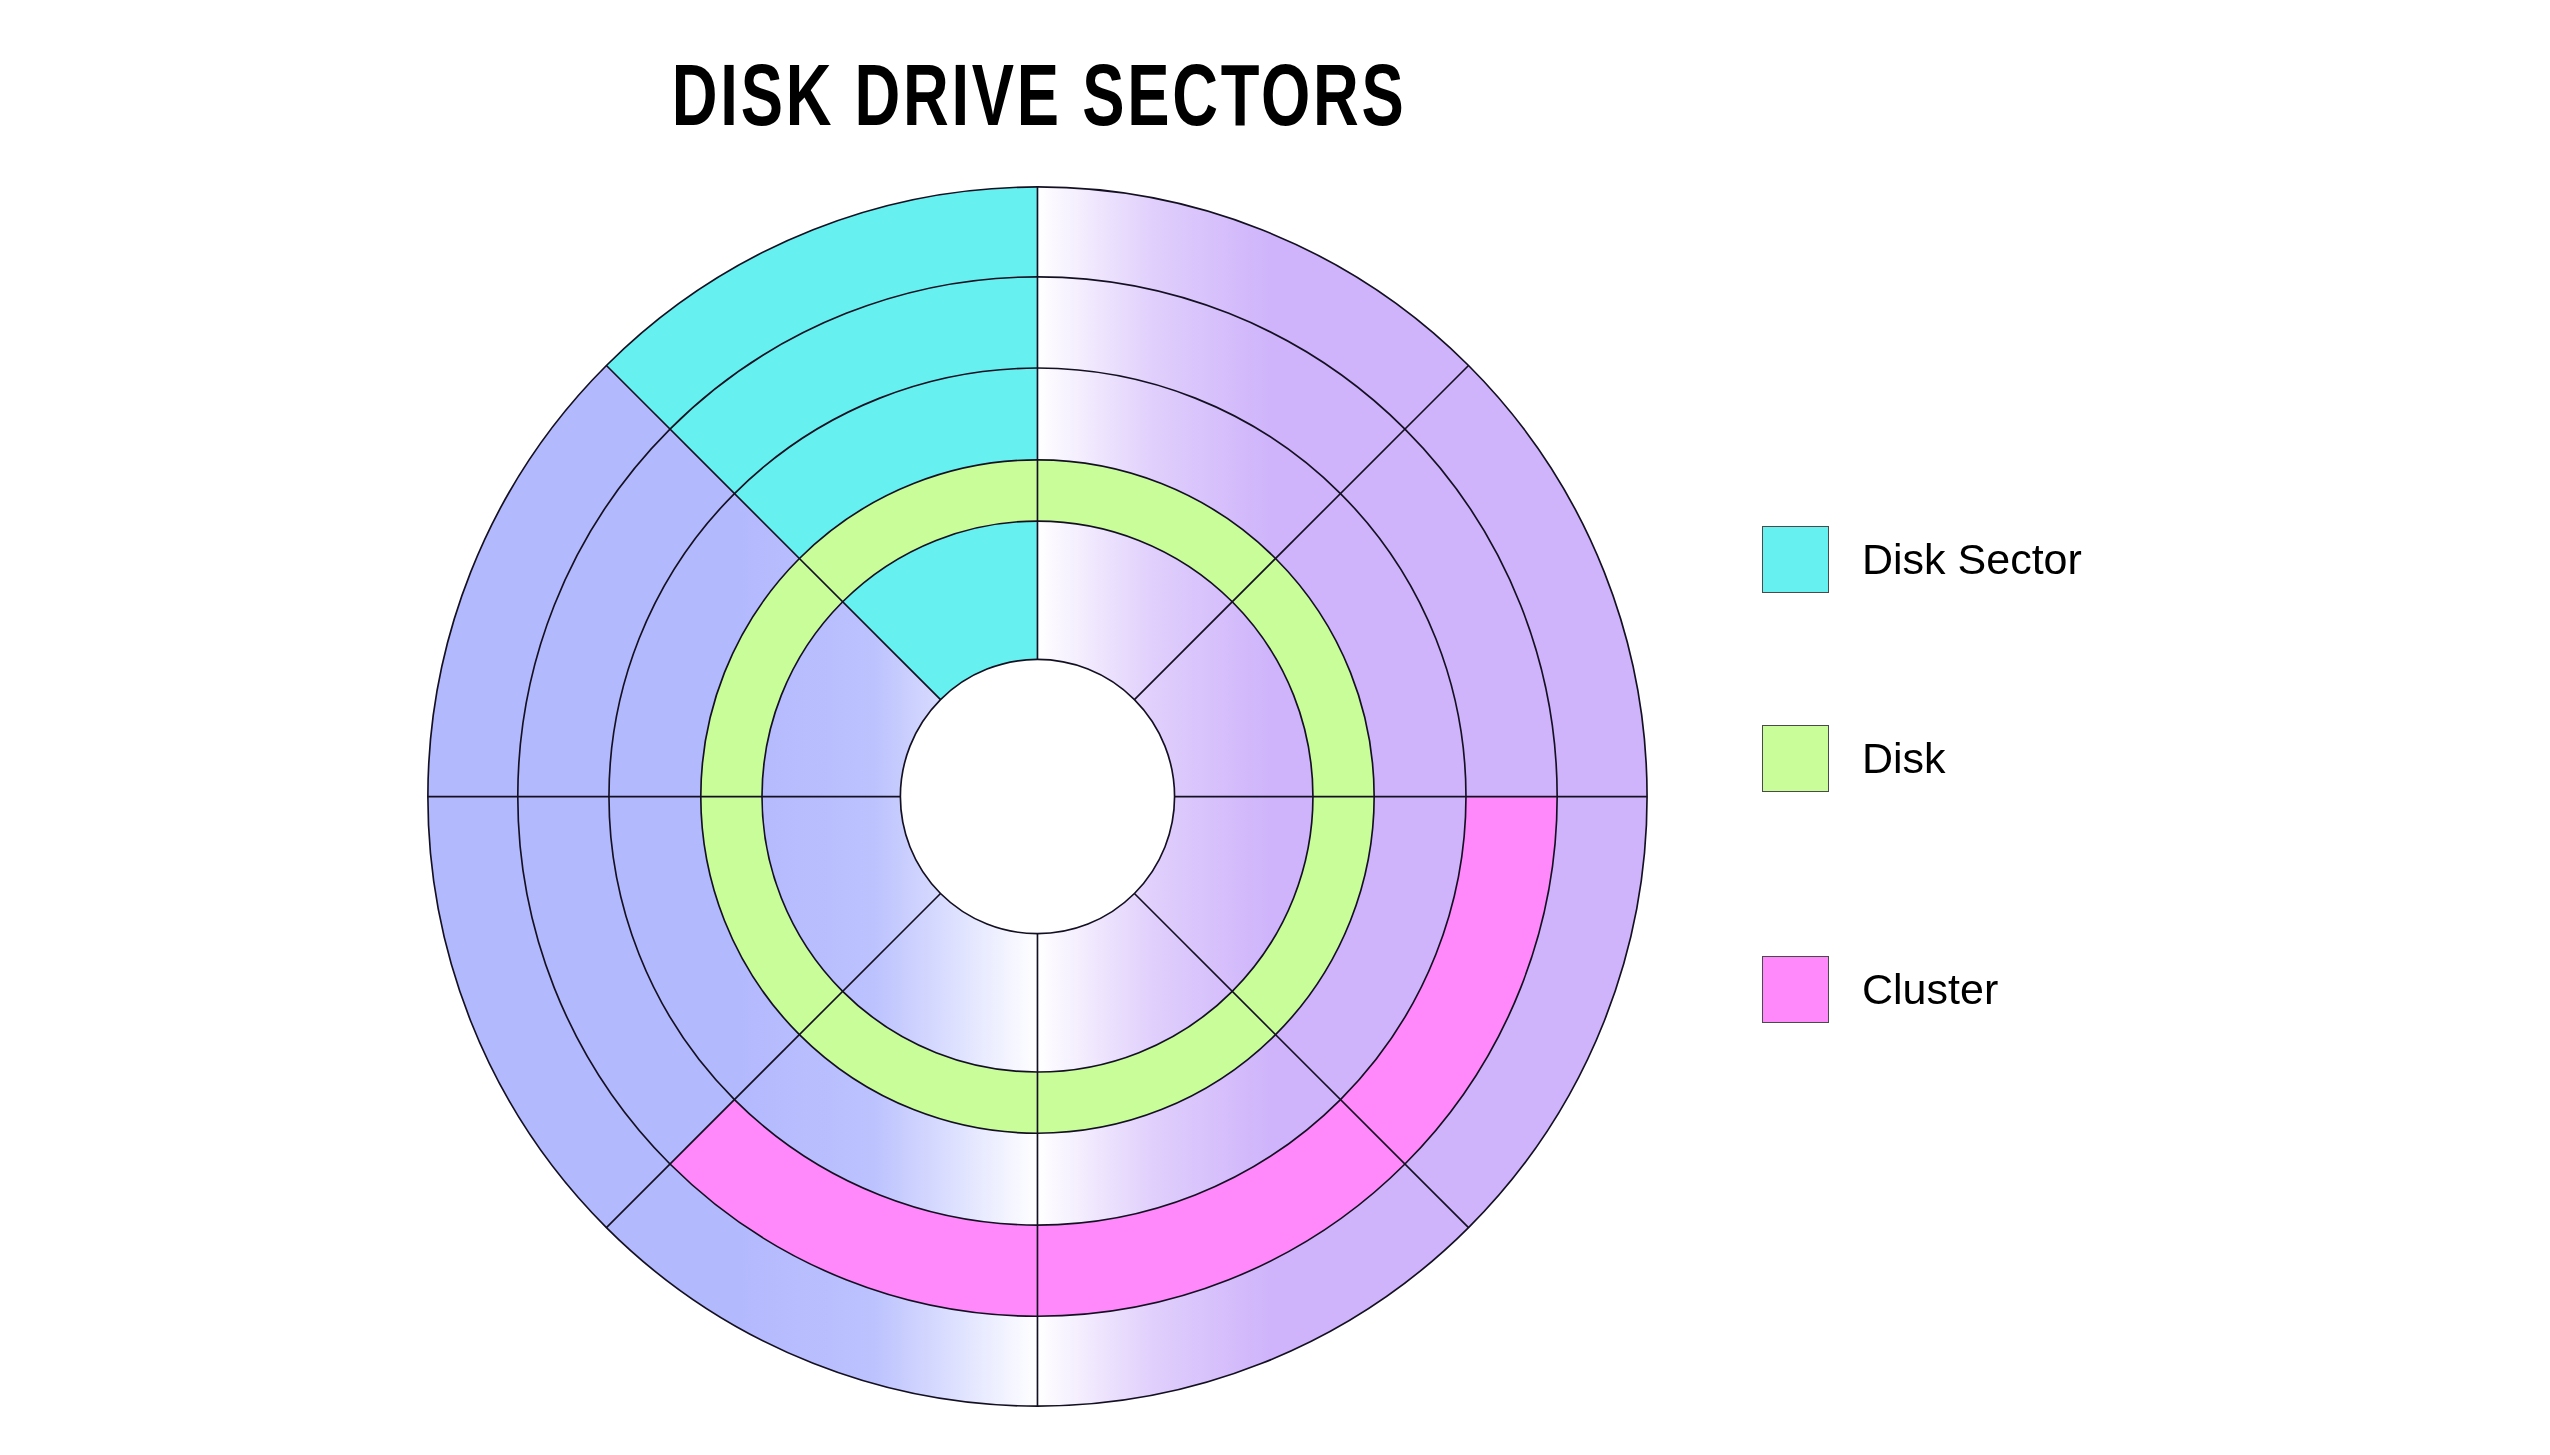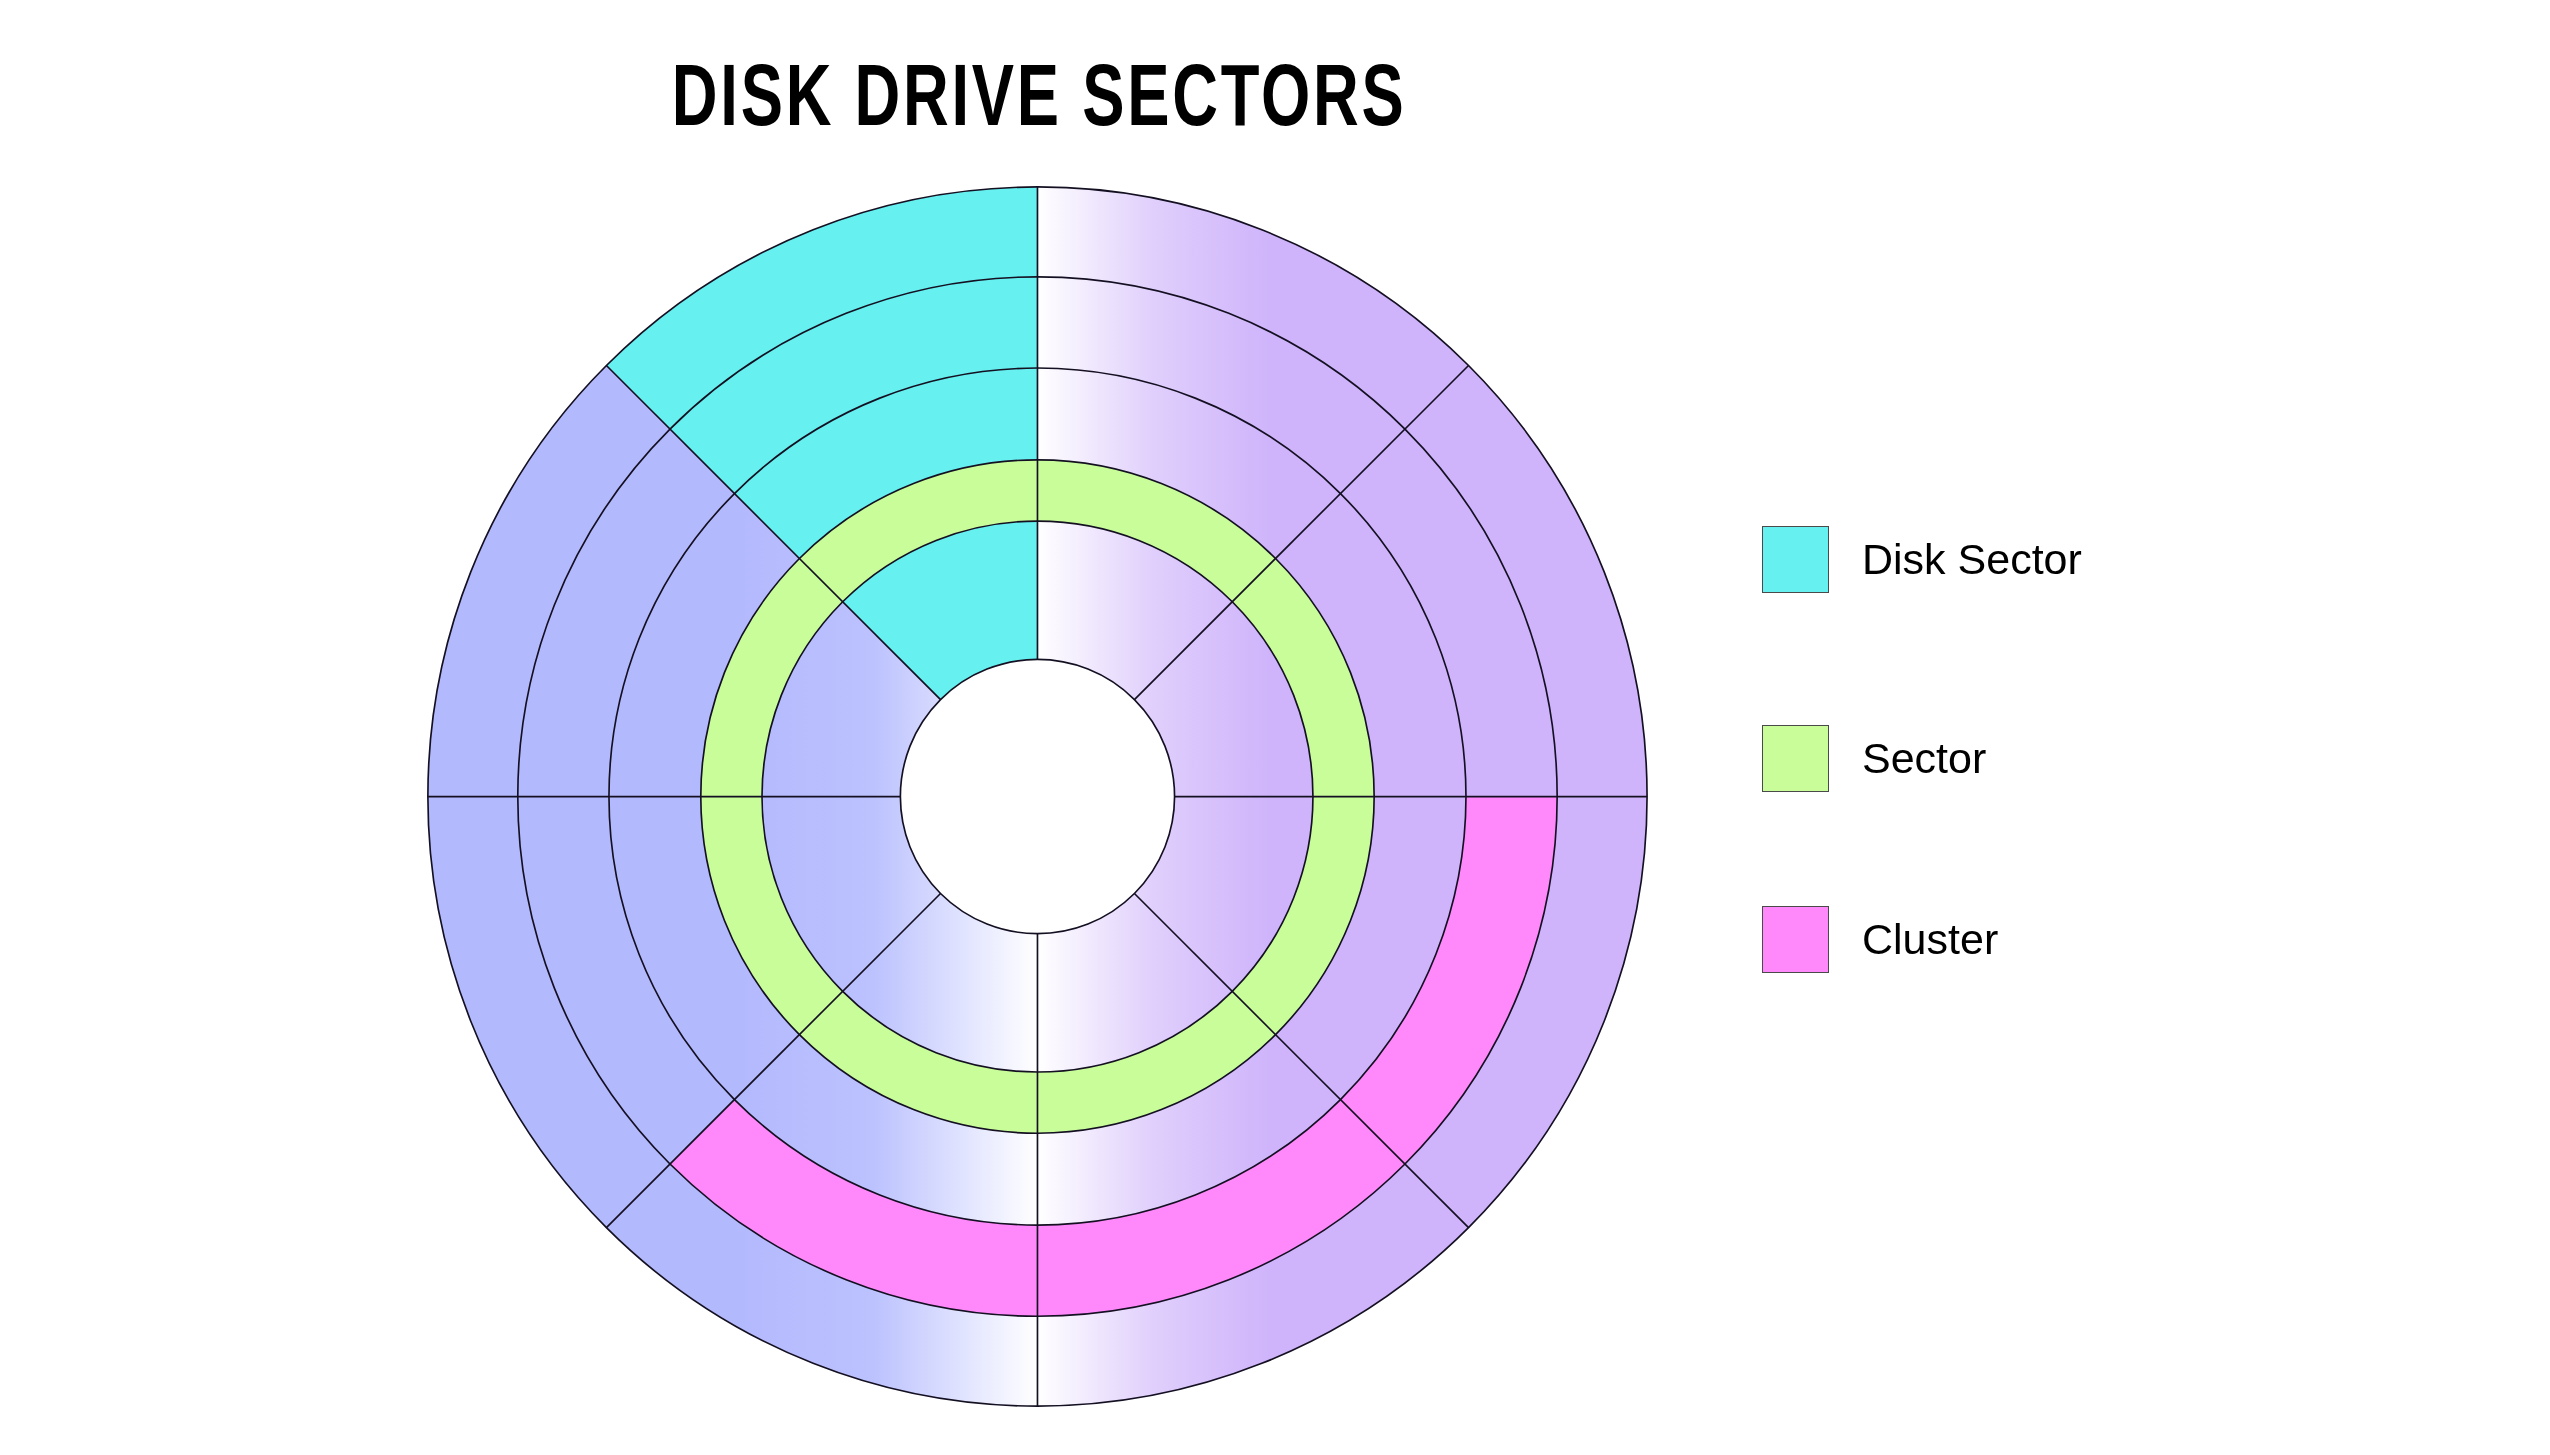--- a/index.html
+++ b/index.html
@@ -85,20 +85,20 @@
   </g>
 </svg>
 
 <div>
   <div class="legend-item" style="top:525px;">
     <div class="swatch" style="background:#66f0f0;"></div>
     <span class="legend-label">Disk Sector</span>
   </div>
   <div class="legend-item" style="top:724px;">
     <div class="swatch" style="background:#c8fd9a;"></div>
-    <span class="legend-label">Sector</span>
+    <span class="legend-label">Disk</span>
   </div>
-  <div class="legend-item" style="top:905px;">
+  <div class="legend-item" style="top:955px;">
     <div class="swatch" style="background:#ff88fa;"></div>
     <span class="legend-label">Cluster</span>
   </div>
 </div>
 
 
 </body></html>

